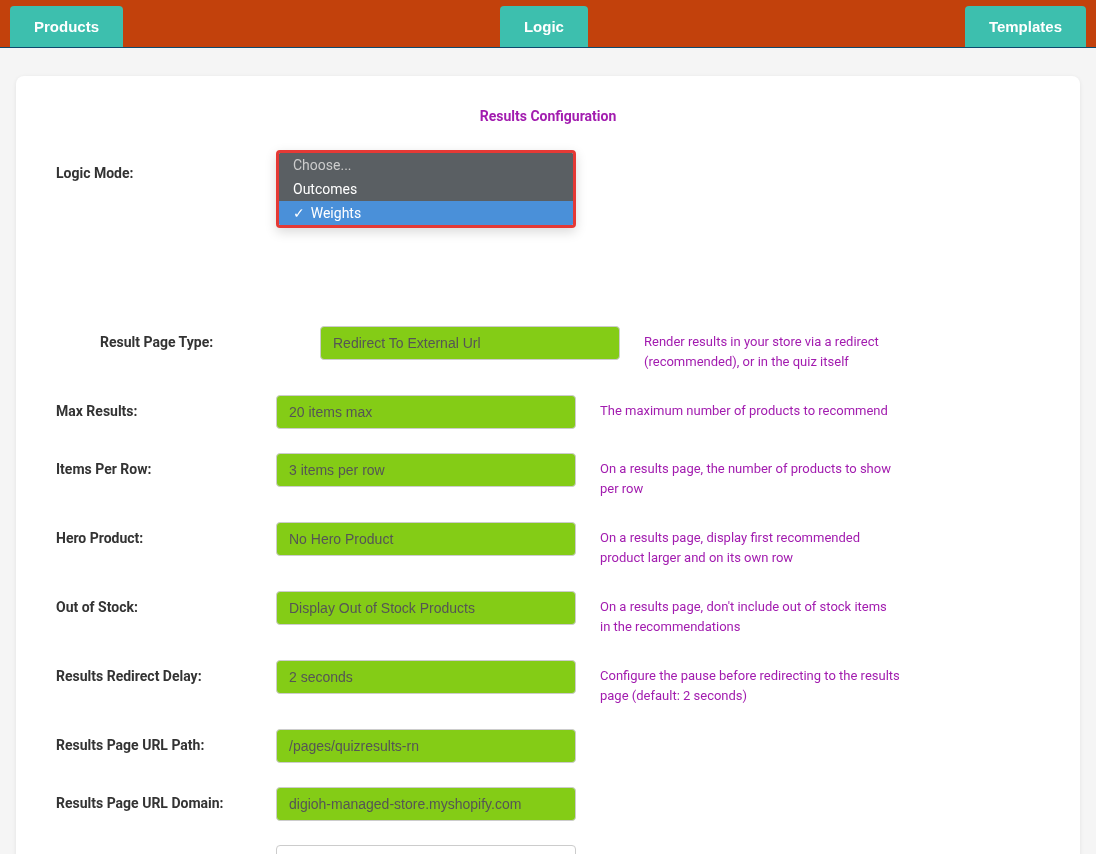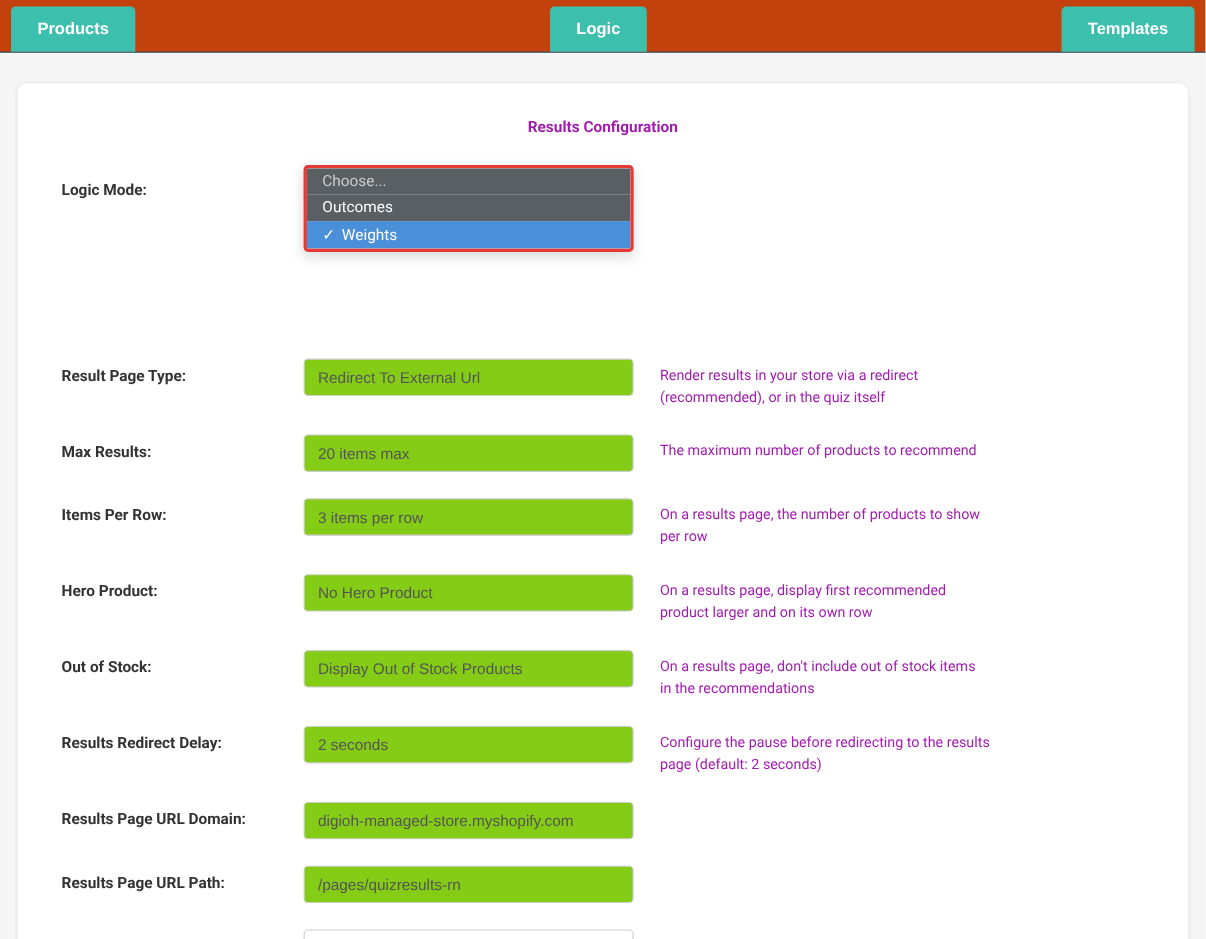--- a/index.html
+++ b/index.html
@@ -176,21 +176,21 @@
         <input class="form-input" type="text" value="Weights" readonly="" style="">
         
         <div class="dropdown-overlay">
           <div class="dropdown-item choose">Choose...</div>
           <div class="dropdown-item">Outcomes</div>
           <div class="dropdown-item selected"><span class="checkmark">✓</span><span>Weights</span></div>
         </div>
       </div>
     </div>
 
-    <div class="form-row" style="margin-top: 140px;">
+    <div class="form-row" style="margin-top: 140px; margin-left: 44px;">
       <div class="form-label">Result Page Type:</div>
       <div class="form-control-wrap">
         <input class="form-input" type="text" value="Redirect To External Url" style="">
       </div>
       <div class="form-hint">Render results in your store via a redirect (recommended), or in the quiz itself</div>
     </div>
 
     <div class="form-row">
       <div class="form-label">Max Results:</div>
       <div class="form-control-wrap">
@@ -225,30 +225,30 @@
 
     <div class="form-row">
       <div class="form-label">Results Redirect Delay:</div>
       <div class="form-control-wrap">
         <input class="form-input" type="text" value="2 seconds" style="">
       </div>
       <div class="form-hint">Configure the pause before redirecting to the results page (default: 2 seconds)</div>
     </div>
 
     <div class="form-row">
+      <div class="form-label">Results Page URL Path:</div>
+      <div class="form-control-wrap">
+        <input class="form-input" type="text" value="/pages/quizresults-rn" style="">
+      </div>
+    </div>
+
+    <div class="form-row">
       <div class="form-label">Results Page URL Domain:</div>
       <div class="form-control-wrap">
         <input class="form-input" type="text" value="digioh-managed-store.myshopify.com" style="">
-      </div>
-    </div>
-
-    <div class="form-row">
-      <div class="form-label">Results Page URL Path:</div>
-      <div class="form-control-wrap">
-        <input class="form-input" type="text" value="/pages/quizresults-rn" style="">
       </div>
     </div>
 
     <div class="form-row">
       <div class="form-label">Results Page URL Query:</div>
       <div class="form-control-wrap">
         <textarea class="form-textarea" style="">email=[EMAIL]&amp;phone=
 [PHONE]&amp;full_name=
 [NAME]&amp;first_name=
 [FIRST_NAME]&amp;last_name=

